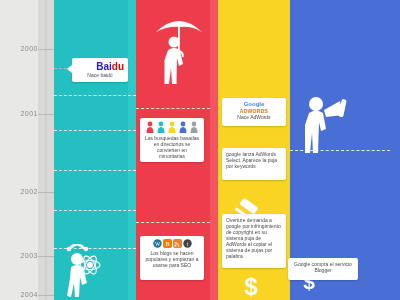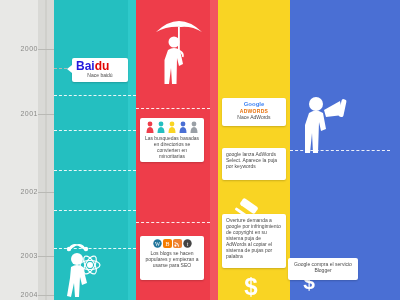--- a/index.html
+++ b/index.html
@@ -29,21 +29,21 @@
   
   .dash{position:absolute;border-top:1px dashed #ffffff;height:0;opacity:.9;}
   .dash-dark{position:absolute;border-top:1px dashed #b7b7b3;height:0;}
 
   
   .card{position:absolute;background:#ffffff;border-radius:2px;
         box-shadow:0 1px 2px rgba(0,0,0,.18);padding:3px 4px;box-sizing:border-box;}
   .card .txt{font-size:5px;line-height:6px;color:#4a4a4a;text-align:center;}
   .card .txt-l{font-size:5px;line-height:6px;color:#4a4a4a;text-align:left;}
 
-  .brand-baidu{font-size:12px;font-weight:bold;text-align:left;line-height:11px;}
+  .brand-baidu{font-size:10px;font-weight:bold;text-align:right;line-height:11px;}
   .brand-baidu .b1{color:#2319dc;}
   .brand-baidu .b2{color:#e10602;}
   .brand-ads{font-size:6px;font-weight:bold;text-align:center;line-height:7px;color:#4285f4;}
   .ads-sub{font-size:5px;font-weight:bold;color:#e8710a;text-align:center;letter-spacing:.3px;}
 
   
   .tri-left{position:absolute;width:0;height:0;border-top:4px solid transparent;
             border-bottom:4px solid transparent;border-right:5px solid #ffffff;left:-5px;}
 
   

